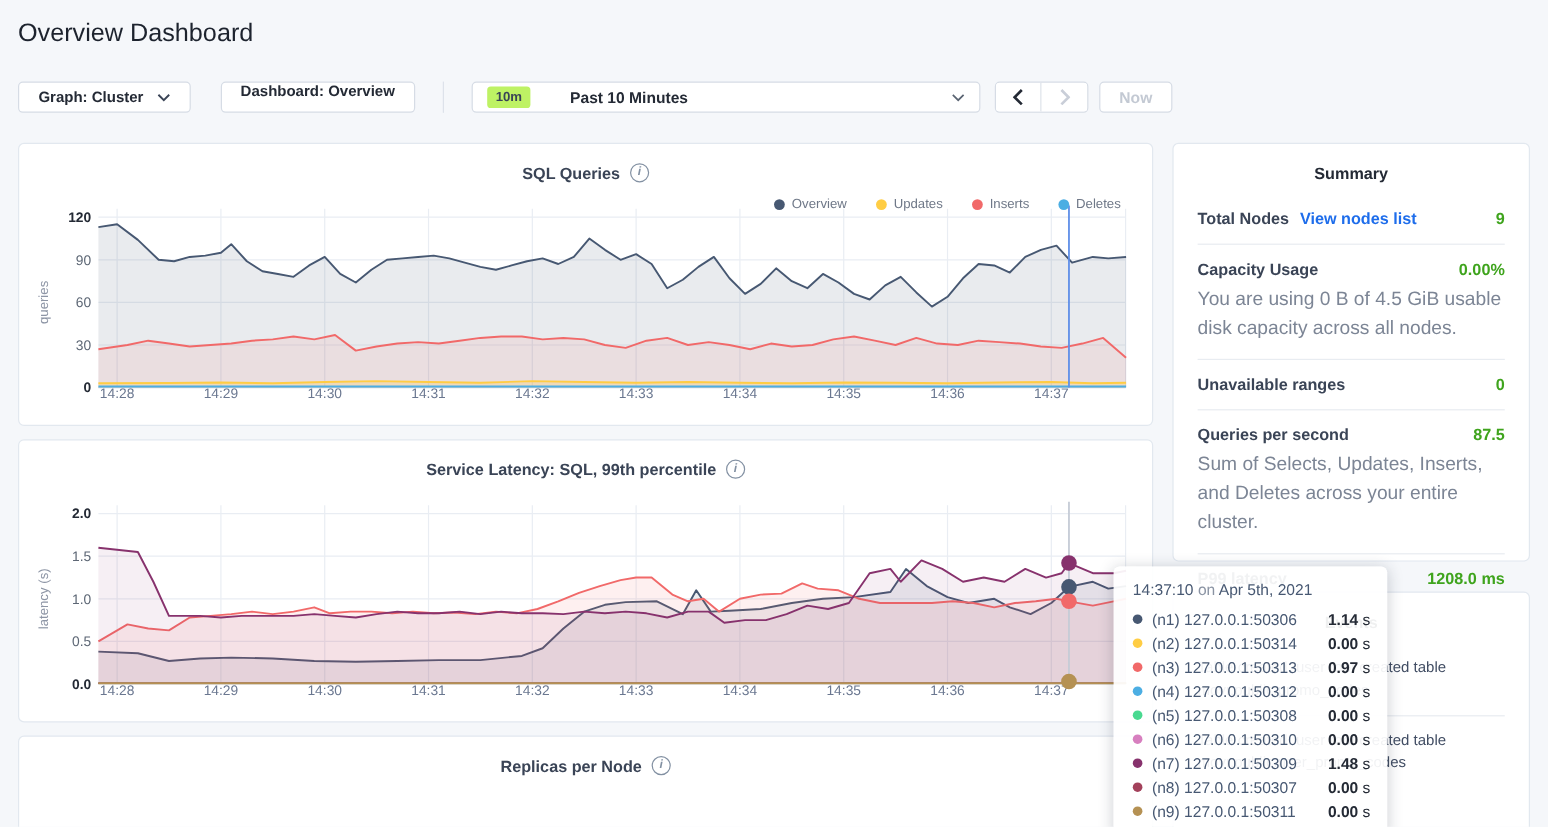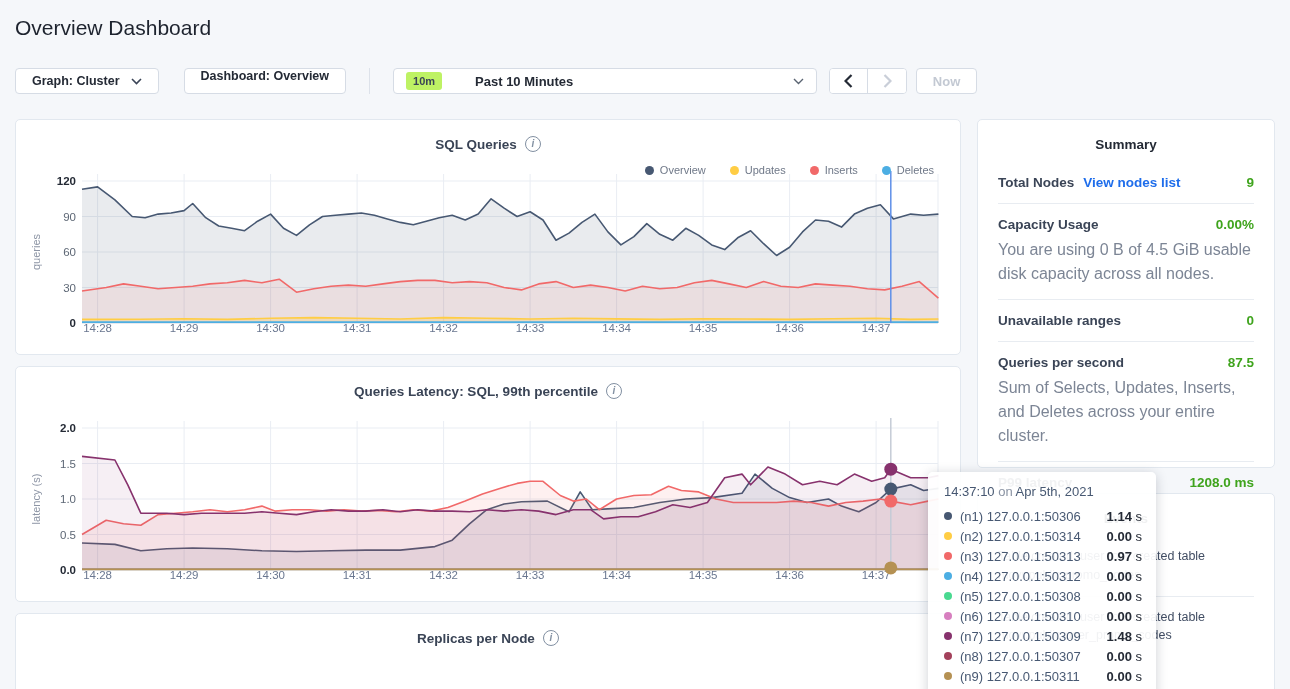--- a/index.html
+++ b/index.html
@@ -182,21 +182,21 @@
           <text x="60" y="85.0" text-anchor="end" font-size="11.5" fill="#5d6775">60</text>
           <text x="60" y="49.5" text-anchor="end" font-size="11.5" fill="#5d6775">90</text>
           <text x="60" y="14.0" text-anchor="end" font-size="11.5" fill="#242a35" font-weight="bold">120</text>
           <text x="24" y="81" transform="rotate(-90 24 81)" text-anchor="middle" font-size="11" fill="#8d95a5">queries</text>
           <line x1="874.8" x2="874.8" y1="0" y2="152" stroke="#5f8fe8" stroke-width="1.5"></line>
         </svg>
     </div>
 
     <div class="card chart-card">
       <div class="chart-title">
-        <span>Queries Latency: SQL, 99th percentile</span>
+        <span>Service Latency: SQL, 99th percentile</span>
         <span class="info">i</span>
       </div>
       <svg class="chart-svg">
           <line x1="66" x2="922" y1="152.0" y2="152.0" stroke="#e9edf3" stroke-width="1"></line>
           <line x1="66" x2="922" y1="116.5" y2="116.5" stroke="#e9edf3" stroke-width="1"></line>
           <line x1="66" x2="922" y1="81.0" y2="81.0" stroke="#e9edf3" stroke-width="1"></line>
           <line x1="66" x2="922" y1="45.5" y2="45.5" stroke="#e9edf3" stroke-width="1"></line>
           <line x1="66" x2="922" y1="10.0" y2="10.0" stroke="#e9edf3" stroke-width="1"></line>
           <line x1="81.6" x2="81.6" y1="3" y2="152" stroke="#e9edf3" stroke-width="1"></line>
           <text x="81.6" y="161" text-anchor="middle" font-size="11.5" fill="#6a7790">14:28</text>

